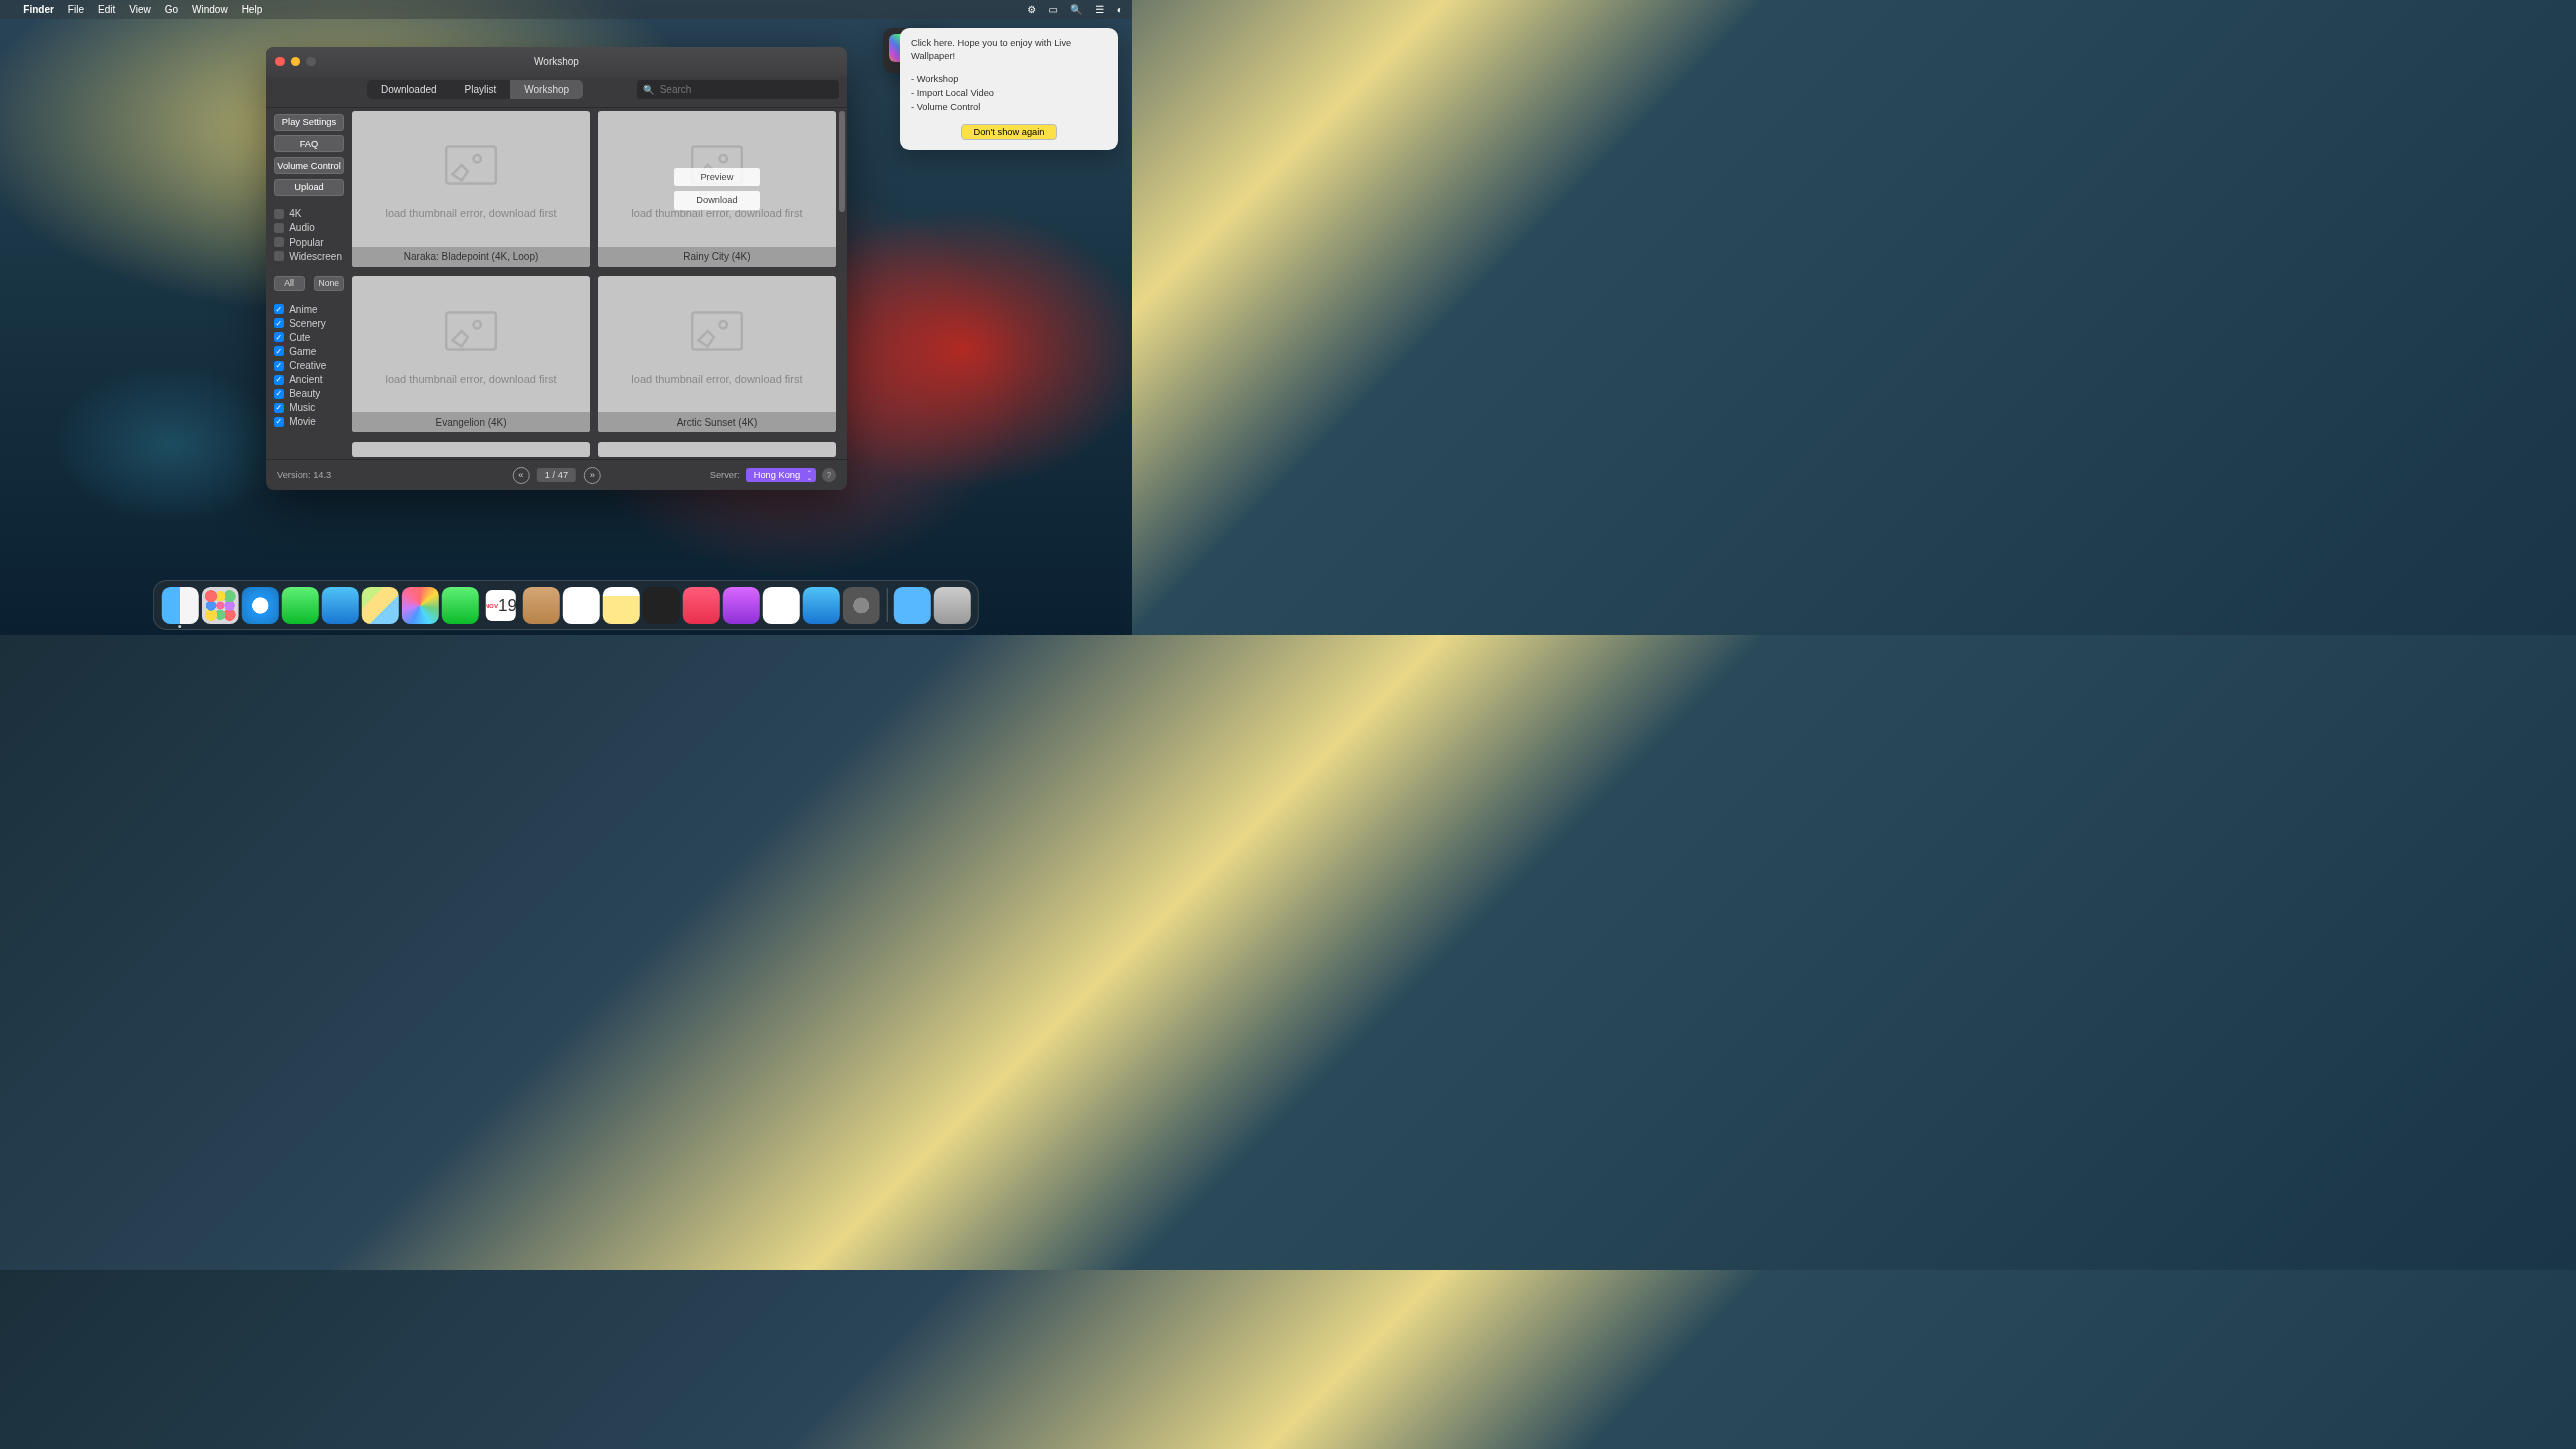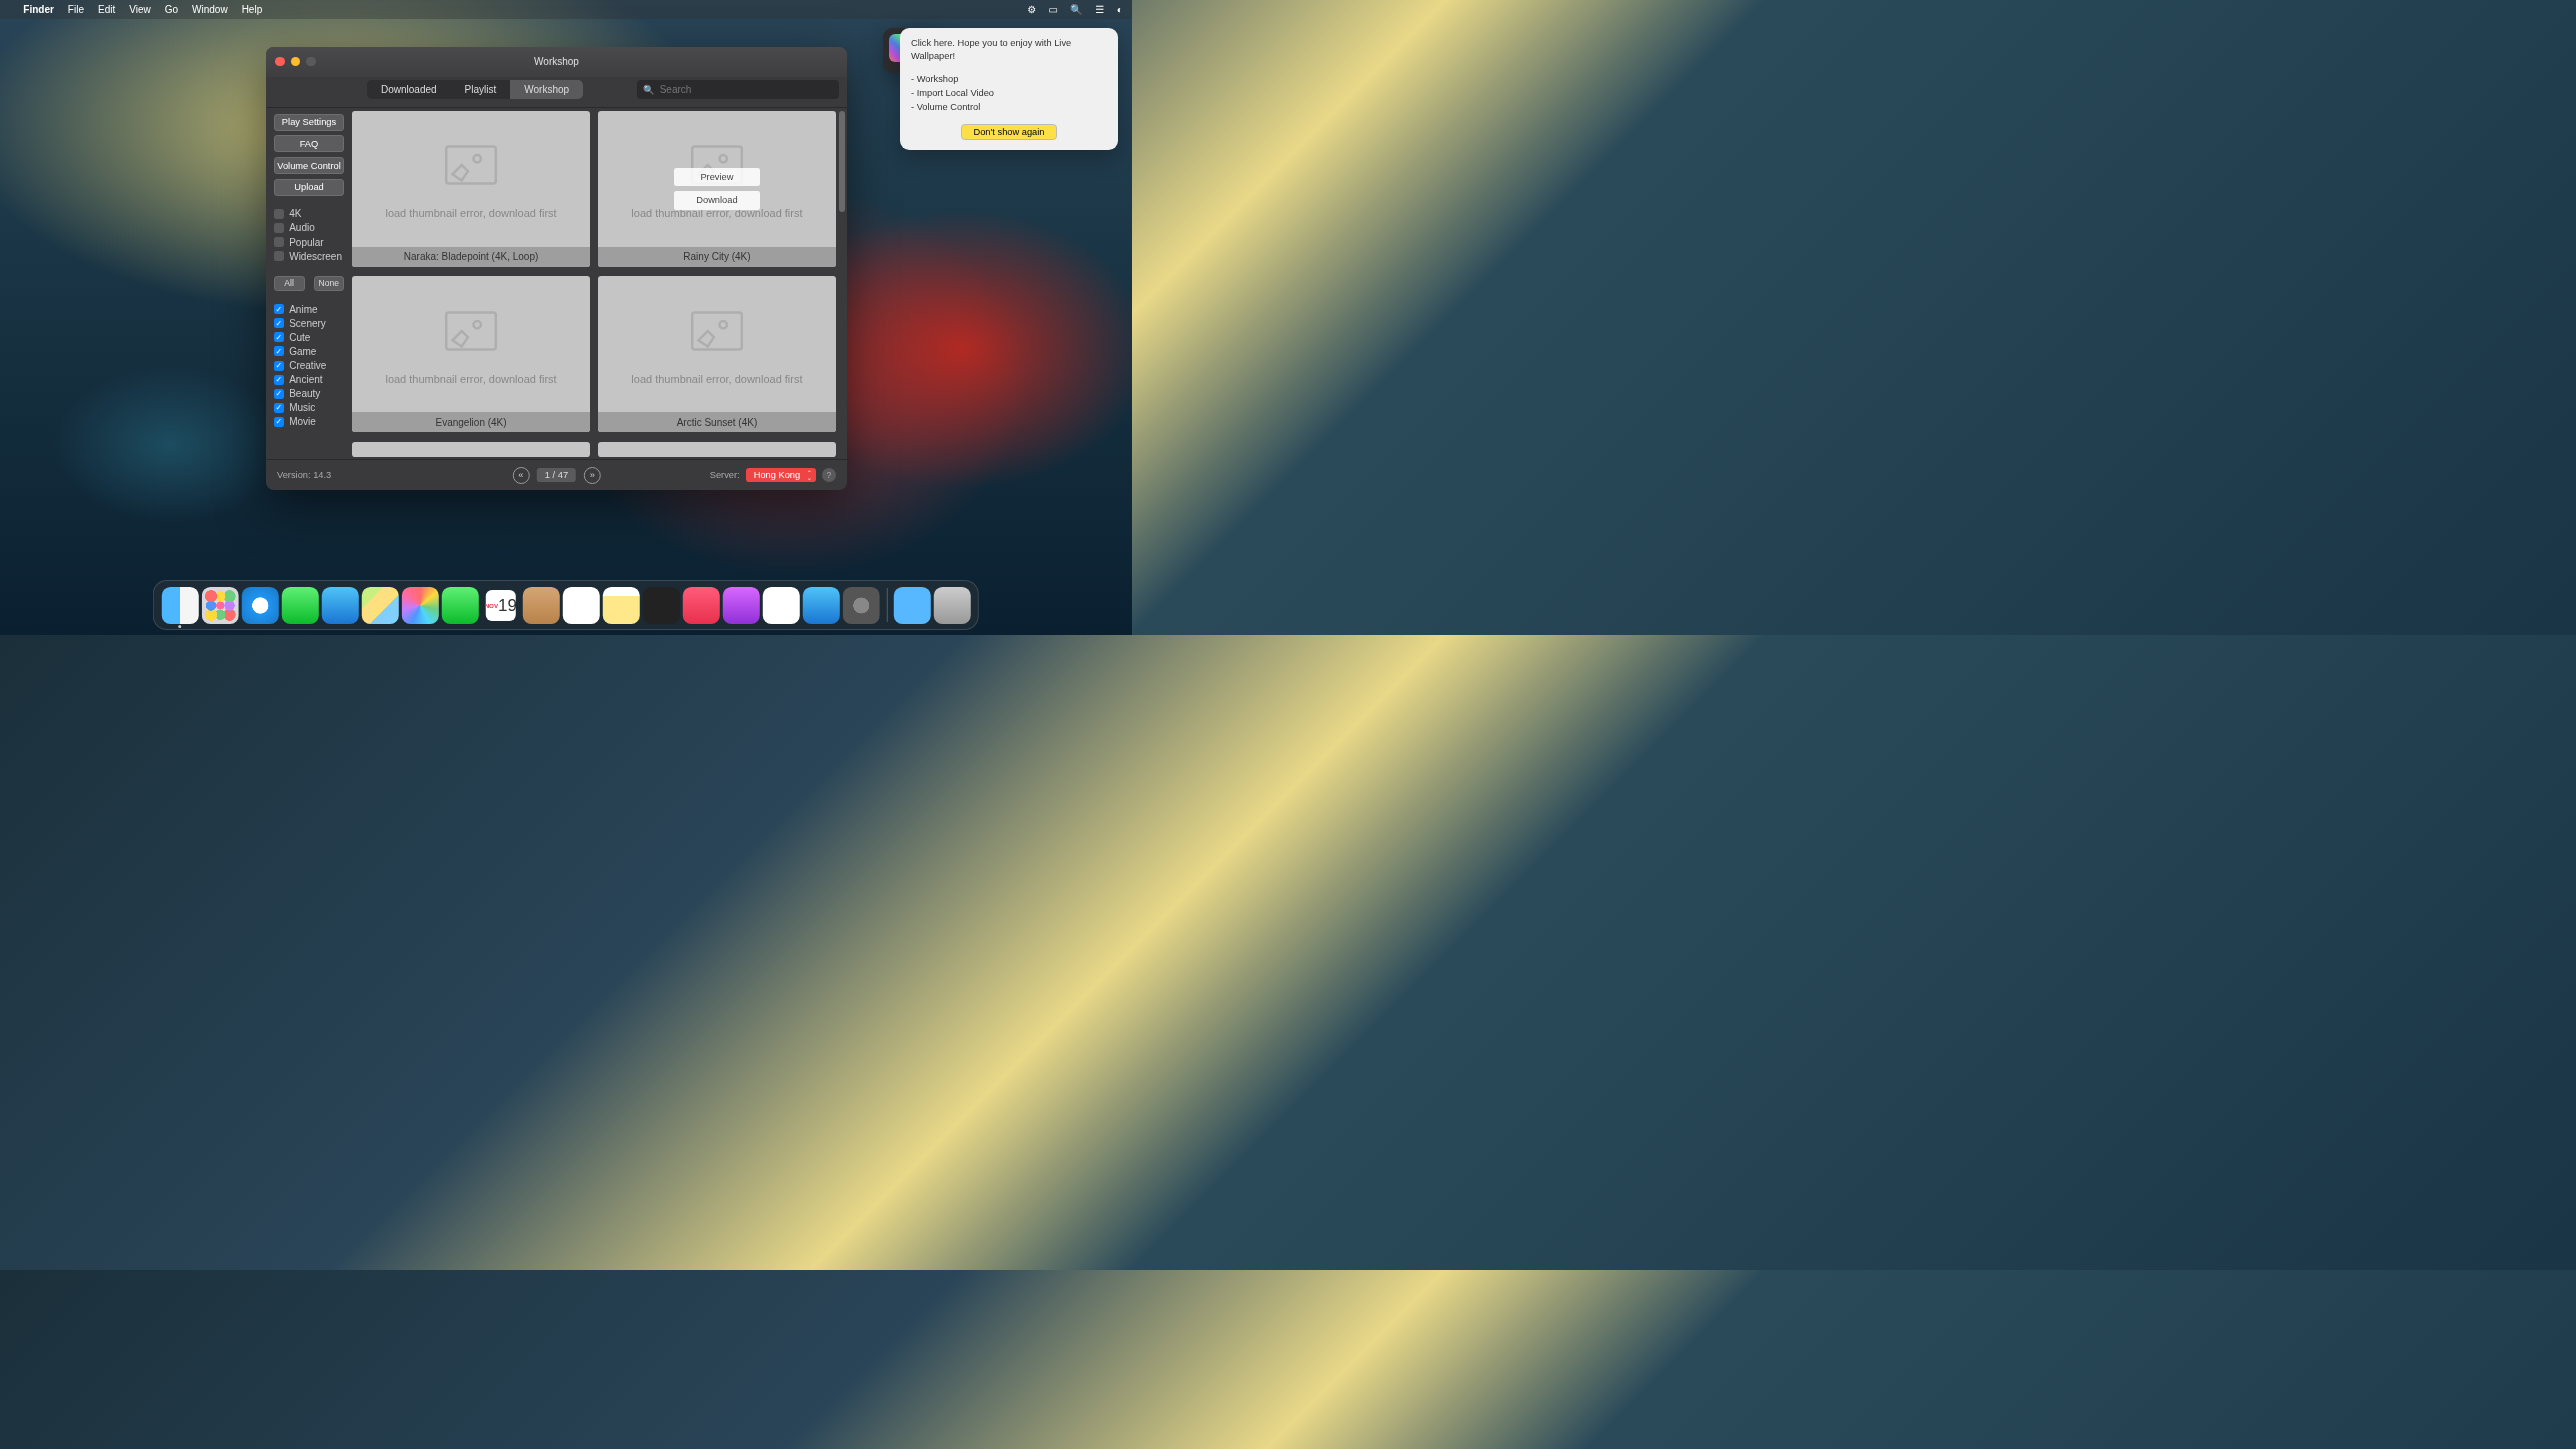--- a/index.html
+++ b/index.html
@@ -96,21 +96,21 @@
 
 .footer {
   height:31px; border-top:0.8px solid #2a2a2c; display:flex; align-items:center; padding:4px 11px;
   font-size:9.3px; color:#aaa;
 }
 .version { }
 .pager { position:absolute; left:50%; transform:translateX(-50%); display:flex; align-items:center; gap:7.8px;}
 .pager .pbtn { width:17px; height:17px; border:1.2px solid #999; border-radius:50%; display:flex;align-items:center;justify-content:center; color:#ccc; cursor:pointer;}
 .pager .pnum { background:#5a5a5c; padding:2.3px 7.8px; border-radius:3.1px; color:#ddd;}
 .server-area { margin-left:auto; display:flex; align-items:center; gap:6.2px;}
-.server-sel { background:#ef4444; color:#fff; padding:2.3px 15.6px 2.3px 7.8px; border-radius:3.1px; position:relative; font-size:9.3px; cursor:pointer;}
+.server-sel { background:#8b5cf6; color:#fff; padding:2.3px 15.6px 2.3px 7.8px; border-radius:3.1px; position:relative; font-size:9.3px; cursor:pointer;}
 .server-sel::after { content:'⌃⌄'; position:absolute; right:3.9px; top:1.6px; font-size:6.2px; line-height:6.2px; letter-spacing:-1.6px; writing-mode:vertical-lr;}
 .help-btn { width:14px;height:14px;border-radius:50%;background:#5a5a5c;display:flex;align-items:center;justify-content:center;font-size:8.6px;cursor:pointer;}
 
 
 .notif {
   position:absolute; right:14px; top:28px; width:218px;
   background:#f0f0f0; border-radius:9.3px; box-shadow:0 6.2px 23px rgba(0,0,0,0.3);
   padding:9.3px 11px; color:#333; font-size:9.3px;
 }
 .notif .line1 { margin-bottom:9.3px; line-height:1.4;}

